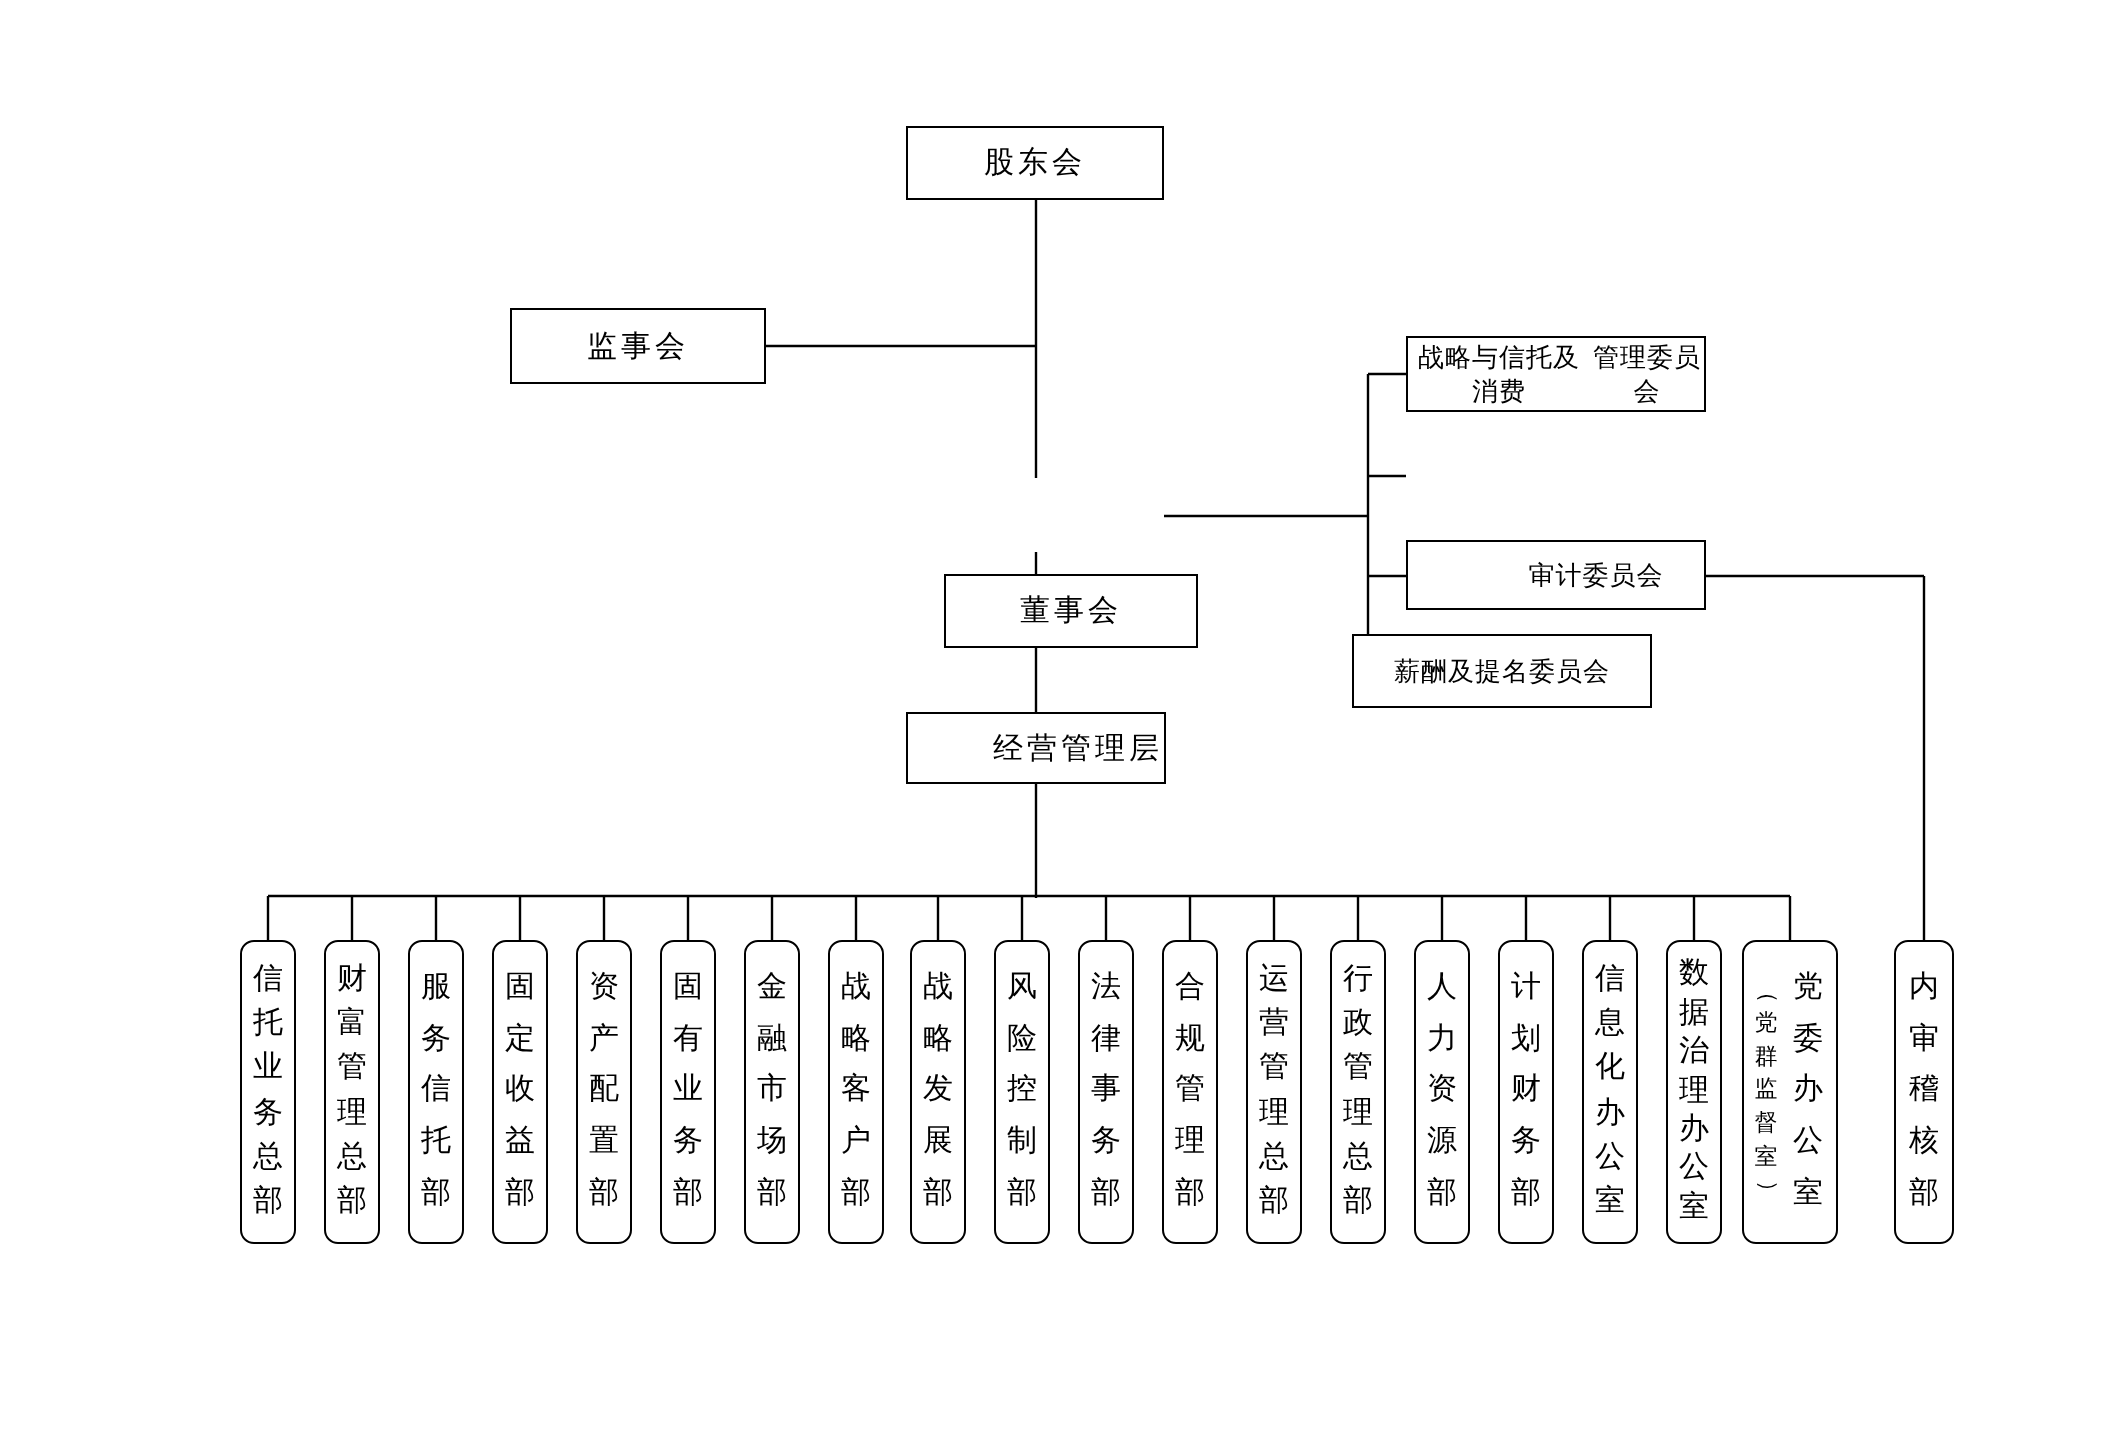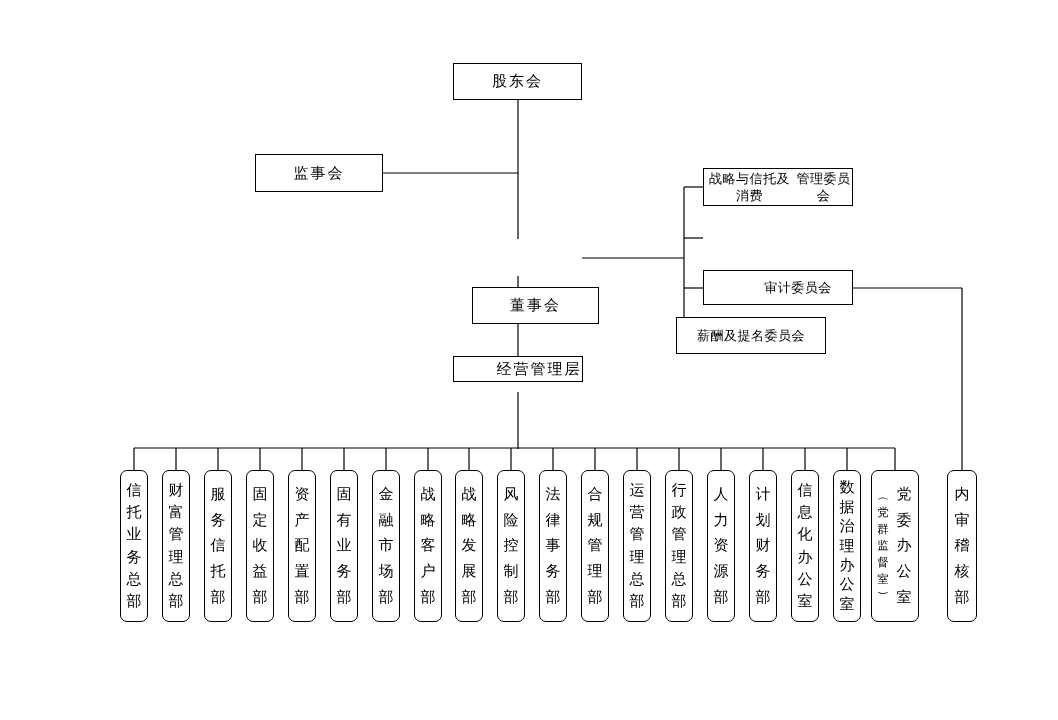--- a/index.html
+++ b/index.html
@@ -111,21 +111,21 @@
   </div>
 
   <div class="node hnode" style="left:255px; top:154px; width:128px; height:38px;">
     <span>监事会</span>
   </div>
 
   <div class="node hnode" style="left:472px; top:239px; width:127px; height:37px;margin-top:48px;">
     <span>董事会</span>
   </div>
 
-  <div class="node hnode" style="left:453px; top:356px; width:130px; height:26px;padding-left:42px;">
+  <div class="node hnode" style="left:453px; top:356px; width:130px; height:36px;padding-left:42px;">
     <span>经营管理层</span>
   </div>
 
   <div class="node committee" style="left:703px; top:168px; width:150px; height:38px;">
     <span>战略与信托及消费</span>
     <span>管理委员会</span>
   </div>
 
 
   <div class="node committee" style="left:703px; top:270px; width:150px; height:35px;padding-left:40px;">

